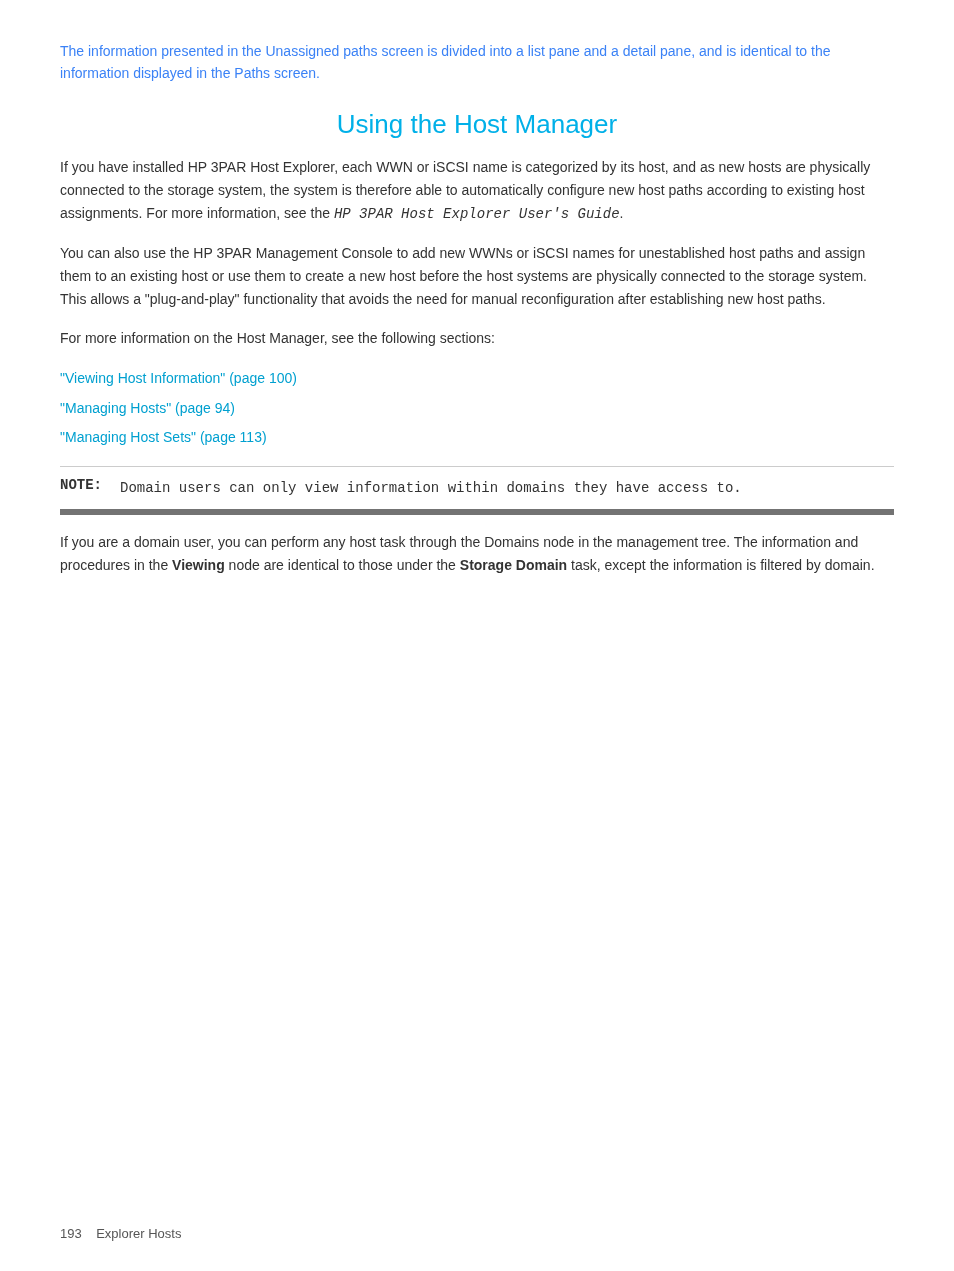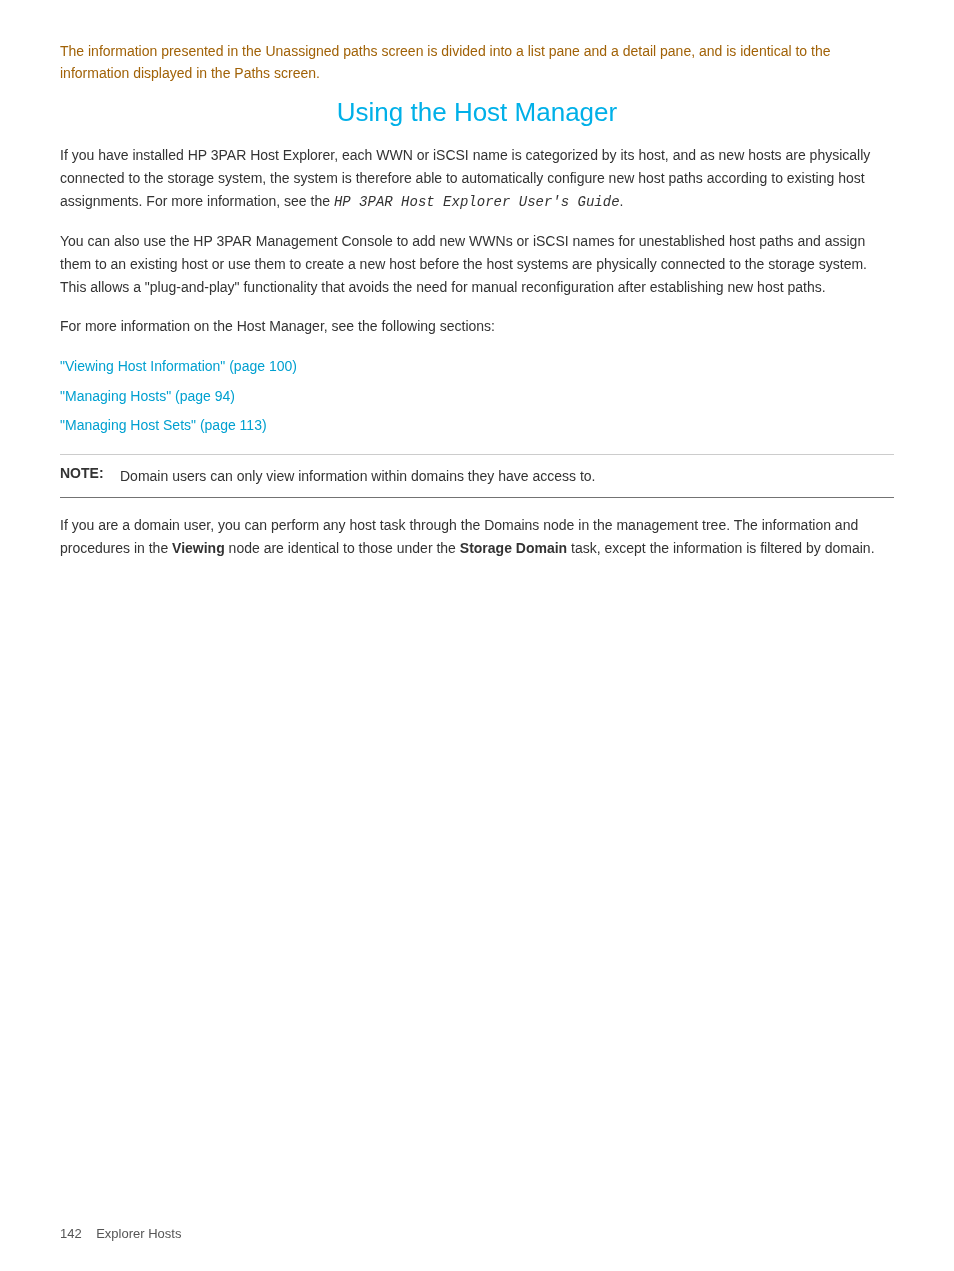--- a/index.html
+++ b/index.html
@@ -17,23 +17,23 @@
       min-height: 1271px;
       position: relative;
     }
 
     .page-container {
       padding: 40px 60px 60px 60px;
       max-width: 954px;
     }
 
     .intro-paragraph {
-      margin-bottom: 12px;
+      margin-bottom: 24px;
       line-height: 1.6;
-      color: #a16207;
+      color: #3b82f6;
     }
 
     .section-heading {
       font-size: 26px;
       font-weight: 300;
       color: #00b0e8;
       margin-bottom: 16px;
       margin-top: 8px;
       border-bottom: none;
       text-align: center;
@@ -65,26 +65,27 @@
 
     .link-item {
       color: #00a0d0;
       text-decoration: none;
       font-size: 14px;
       line-height: 1.8;
     }
 
     .note-box {
       border-top: 1px solid #cccccc;
-      border-bottom: 1px solid #737373;
+      border-bottom: 6px solid #737373;
       padding: 10px 0;
       margin-bottom: 16px;
       display: flex;
       align-items: flex-start;
       gap: 12px;
+      font-family: Liberation Mono, monospace;
     }
 
     .note-label {
       font-weight: bold;
       font-size: 14px;
       color: #333333;
       white-space: nowrap;
       min-width: 48px;
     }
 
@@ -136,15 +137,15 @@
     <span class="note-text">Domain users can only view information within domains they have access to.</span>
   </div>
 
   <p class="body-paragraph">
     <span>If you are a domain user, you can perform any host task through the Domains node in the management tree. The information and procedures in the </span><strong>Viewing</strong><span> node are identical to those under the </span><strong>Storage Domain</strong><span> task, except the information is filtered by domain.</span>
   </p>
 
 </div>
 
 <div class="page-footer">
-  <span>142</span>&nbsp;&nbsp;&nbsp;
+  <span>193</span>&nbsp;&nbsp;&nbsp;
   <span>Explorer Hosts</span>
 </div>
 
 </body></html>

